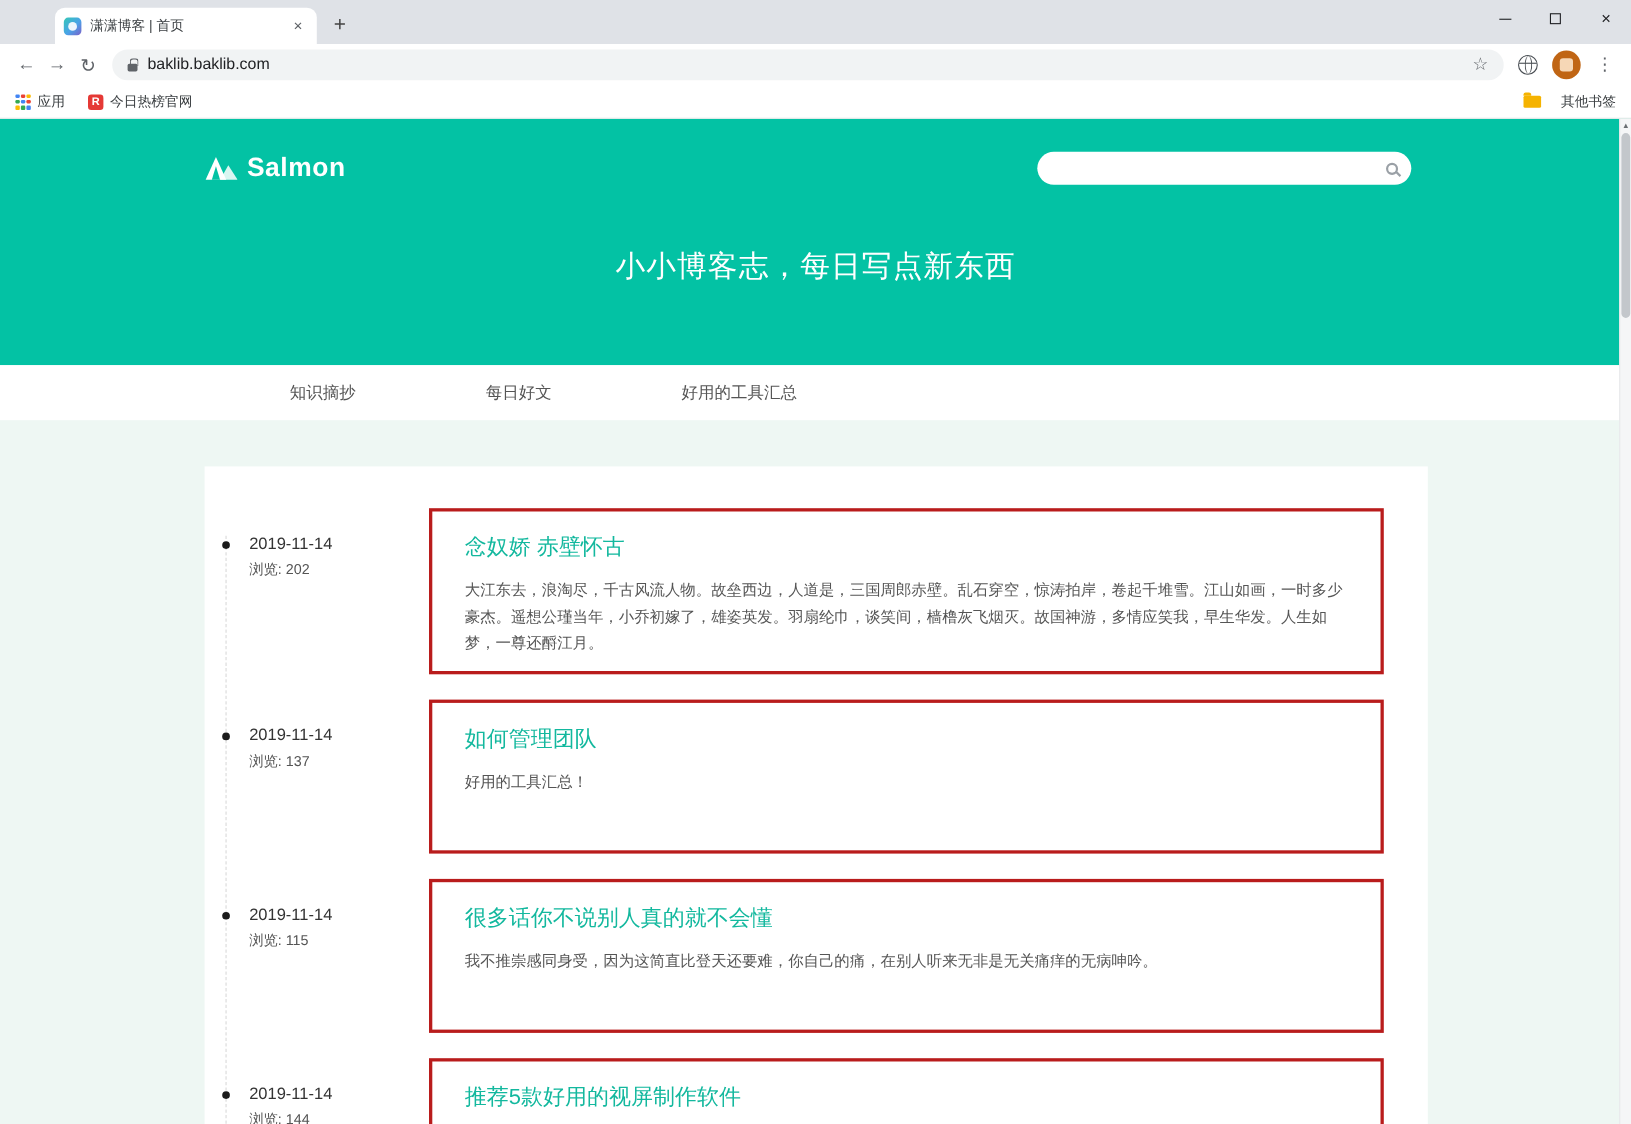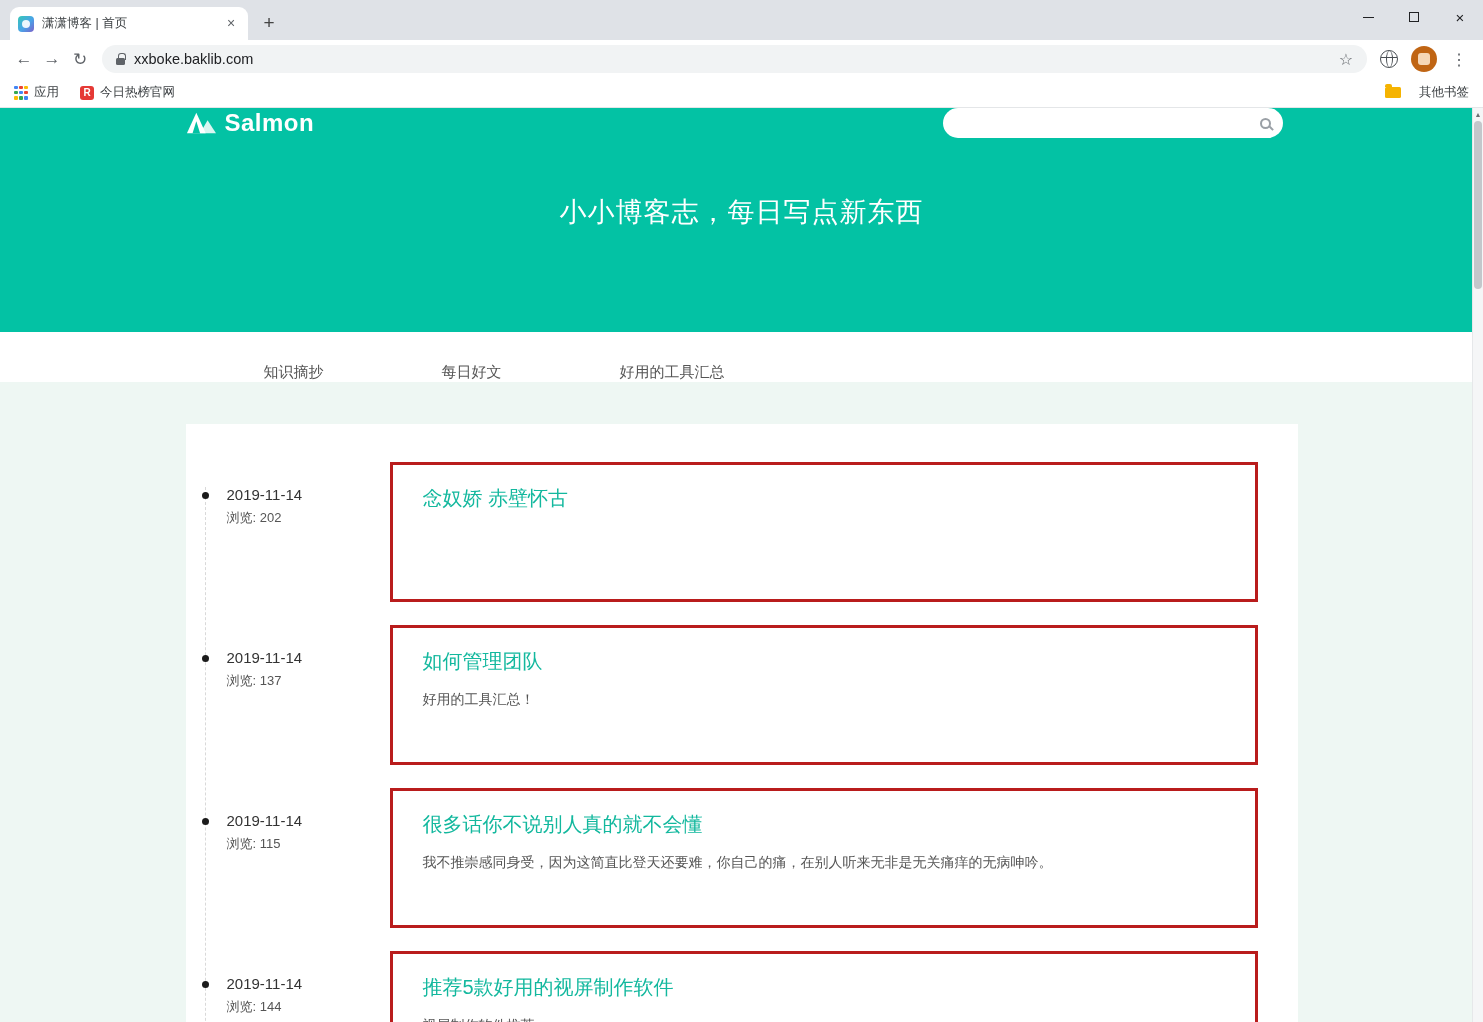--- a/index.html
+++ b/index.html
@@ -1,20 +1,20 @@
 <!DOCTYPE html>
 <html><head>
 <meta charset="utf-8">
 <style>
   * { margin:0; padding:0; box-sizing:border-box; }
   html,body { width:1483px; height:1022px; overflow:hidden; font-family:"Liberation Sans", sans-serif; }
   .browser { width:1483px; height:1022px; display:flex; flex-direction:column; background:#fff; }
 
   
-  .tabstrip { height:40px; background:#dfe2e7; display:flex; align-items:flex-end; position:relative; flex:none; }
+  .tabstrip { height:40px; background:#dfe2e7; display:flex; align-items:flex-end; position:relative; flex:none;padding-left:40px; }
   .tab { width:238px; height:33px; background:#fff; border-radius:9px 9px 0 0; margin-left:10px;
          display:flex; align-items:center; padding:0 8px; gap:8px; }
   .favicon { width:16px; height:16px; border-radius:4px; flex:none;
              background:linear-gradient(135deg,#35c7b6 0%,#4aa3e8 55%,#7b61c9 100%); position:relative; }
   .favicon::after { content:""; position:absolute; left:4px; top:4px; width:8px; height:8px; border-radius:50%;
                     background:rgba(255,255,255,.9); }
   .tab-title { font-size:12.5px; color:#3c4043; white-space:nowrap; overflow:hidden; flex:1; }
   .tab-close { font-size:14px; color:#5f6368; width:18px; height:18px; line-height:17px; text-align:center;
                border-radius:50%; flex:none; }
   .newtab { width:30px; height:28px; margin:0 0 3px 6px; font-size:19px; color:#444; display:flex;
@@ -60,34 +60,34 @@
             font-weight:bold; display:flex; align-items:center; justify-content:center; flex:none; }
   .bm-right { margin-left:auto; display:flex; align-items:center; gap:18px; }
   .folder { width:16px; height:11px; background:#f5b301; border-radius:1.5px; position:relative; flex:none; }
   .folder::before { content:""; position:absolute; top:-3px; left:0; width:7px; height:3px;
                     background:#f5b301; border-radius:2px 2px 0 0; }
 
   
   .page { position:relative; height:914px; background:#eef7f3; overflow:hidden; }
 
   .site-header { height:224px; background:#03c2a4; }
-  .header-row { width:1112px; margin:0 auto; padding-top:0; display:flex; align-items:center; }
+  .header-row { width:1112px; margin:0 auto; padding-top:30px; display:flex; align-items:center; }
   .logo { display:flex; align-items:center; gap:9px; }
   .logo-text { color:#fff; font-size:24px; font-weight:bold; letter-spacing:.5px; }
   .searchbox { margin-left:auto; margin-right:15px; width:340px; height:30px; background:#fff; border-radius:15px;
                display:flex; align-items:center; padding:0 12px; }
   .searchbox input { flex:1; border:none; outline:none; background:transparent; font-size:14px;
                      font-family:"Liberation Sans", sans-serif; color:#333; }
   .mag { width:11px; height:11px; border:2px solid #9aa0a6; border-radius:50%; position:relative; flex:none; }
   .mag::after { content:""; position:absolute; width:6px; height:2px; background:#9aa0a6;
                 transform:rotate(45deg); right:-5px; bottom:-2px; }
   .hero { text-align:center; margin-top:56px; color:#fff; font-size:27px; font-weight:500; letter-spacing:1px; }
 
   .site-nav { height:50px; background:#fff; }
-  .nav-inner { width:1112px; margin:0 auto; height:100%; display:flex; align-items:flex-end;
+  .nav-inner { width:1112px; margin:0 auto; height:100%; display:flex; align-items:center;
                padding-left:78px; column-gap:118px; }
   .nav-item { font-size:15px; color:#555; cursor:pointer; }
 
   .content { height:802px; overflow:hidden; }
   .card { width:1112px; margin:42px auto 0; background:#fff; min-height:640px; position:relative;
           padding:38px 20px 20px 0; }
   .timeline { position:relative; }
   .timeline::before { content:""; position:absolute; left:19px; top:25px; bottom:-40px;
                       border-left:1px dashed #d9d9d9; }
   .post { display:flex; margin-bottom:23px; position:relative; }
@@ -129,21 +129,21 @@
       <span class="winbtn glyph-close">×</span>
     </div>
   </div>
 
   <div class="toolbar">
     <span class="tool-icon">←</span>
     <span class="tool-icon">→</span>
     <span class="tool-icon">↻</span>
     <div class="addressbar">
       <span class="lock"></span>
-      <span class="url">xxboke.baklib.com</span>
+      <span class="url">baklib.baklib.com</span>
       <span class="star">☆</span>
     </div>
     <span class="tool-icon">
         <i class="globe"></i>
       </span>
     <span class="avatar"></span>
     <span class="tool-icon kebab">⋮</span>
   </div>
 
   <div class="bookmarks">
@@ -207,20 +207,21 @@
             <div class="post-meta">
               <span class="post-bullet"></span>
               <div class="post-date">2019-11-14</div>
               <div class="post-views">
                 <span>浏览:</span>
                 <span>202</span>
               </div>
             </div>
             <div class="post-card">
               <div class="post-title">念奴娇 赤壁怀古</div>
+              <div class="post-excerpt">大江东去，浪淘尽，千古风流人物。故垒西边，人道是，三国周郎赤壁。乱石穿空，惊涛拍岸，卷起千堆雪。江山如画，一时多少豪杰。遥想公瑾当年，小乔初嫁了，雄姿英发。羽扇纶巾，谈笑间，樯橹灰飞烟灭。故国神游，多情应笑我，早生华发。人生如梦，一尊还酹江月。</div>
             </div>
           </div>
 
           <div class="post">
             <div class="post-meta">
               <span class="post-bullet"></span>
               <div class="post-date">2019-11-14</div>
               <div class="post-views">
                 <span>浏览:</span>
                 <span>137</span>

